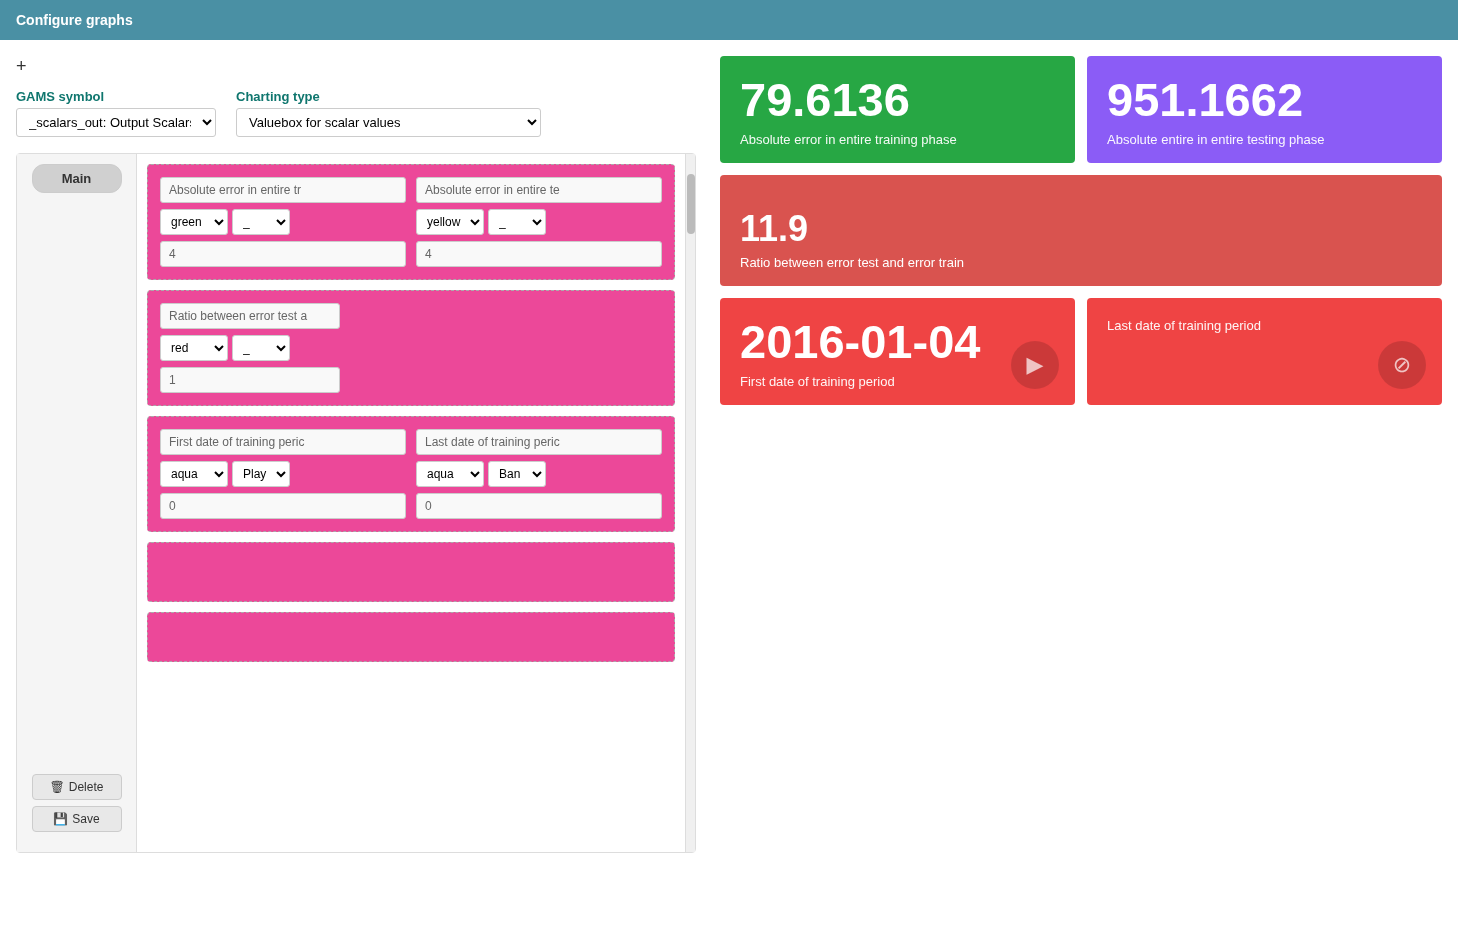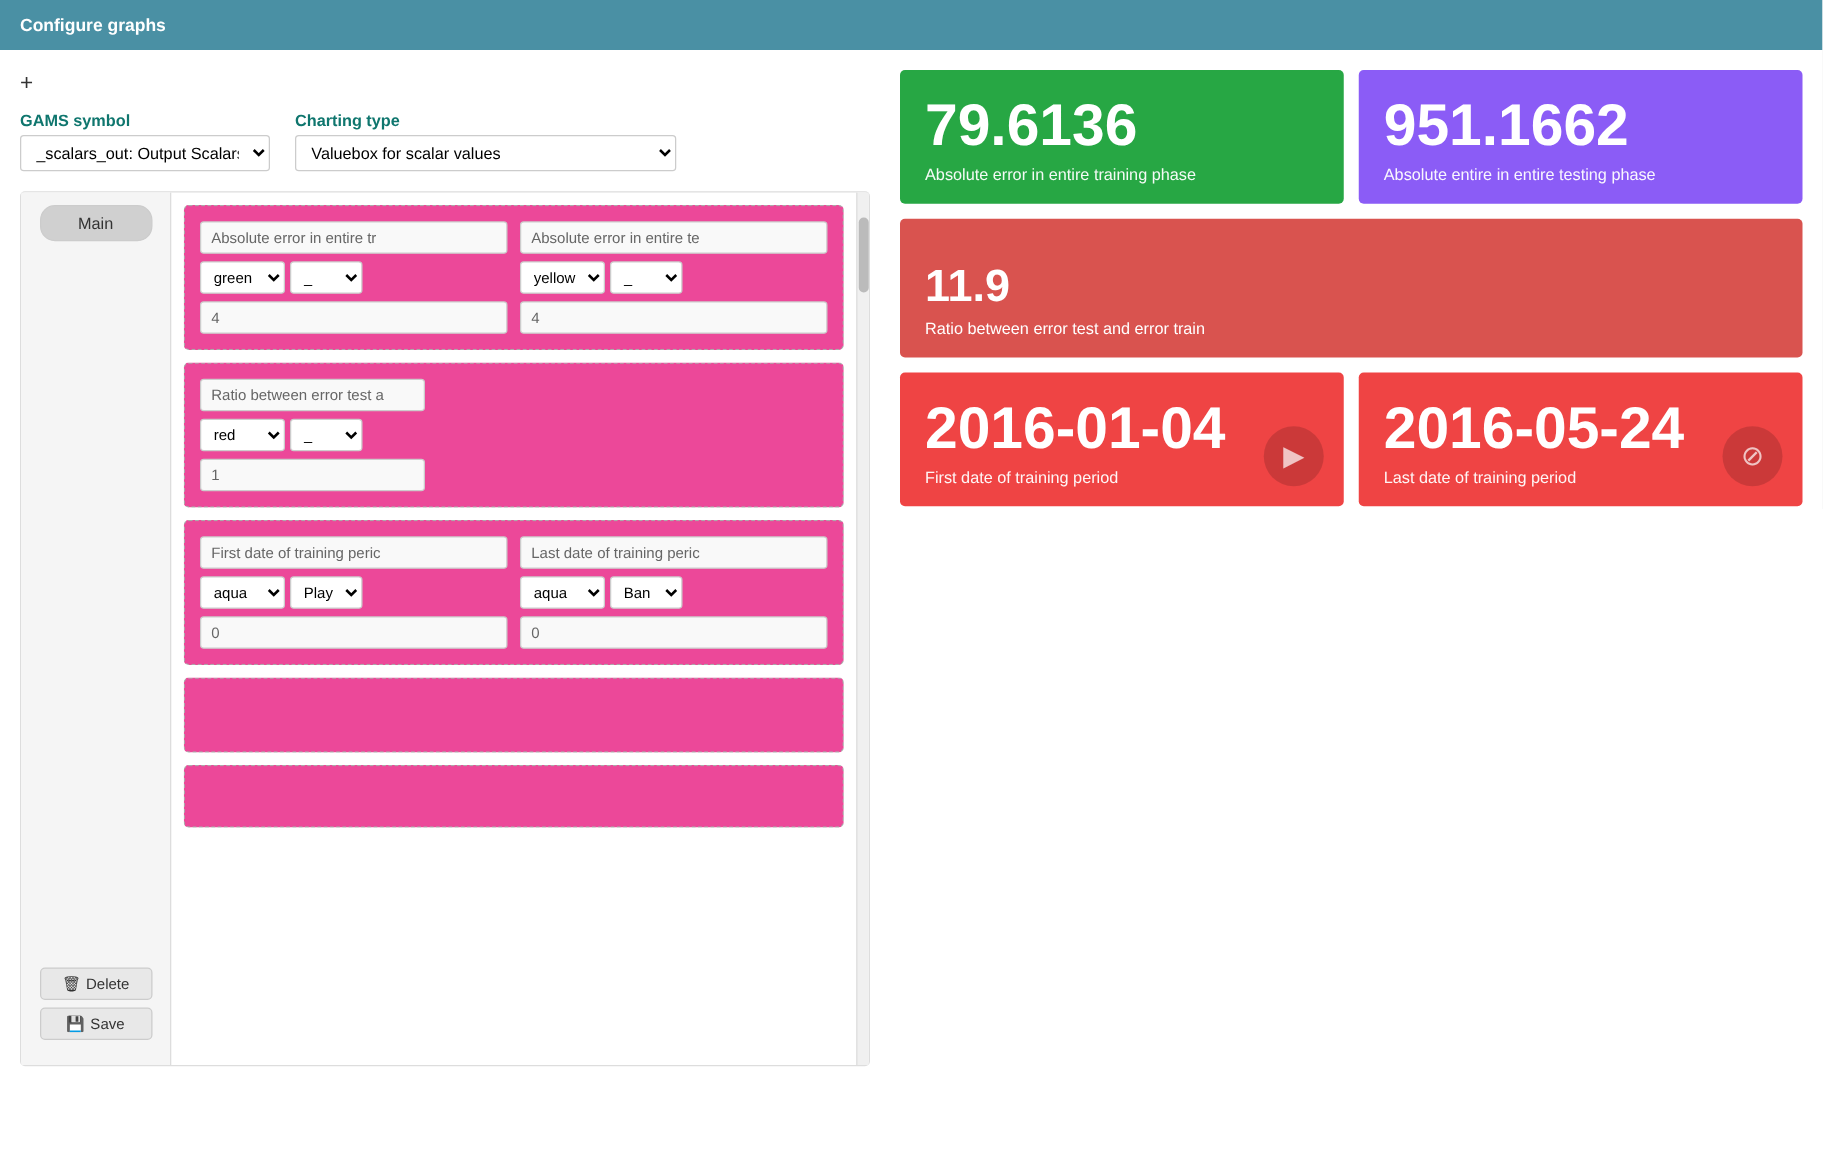--- a/index.html
+++ b/index.html
@@ -93,21 +93,21 @@
       padding: 6px 16px;
       cursor: pointer;
       font-size: 13px;
       color: #333;
       width: 90px;
       text-align: center;
     }
 
     .sidebar-btn.active {
       background: #d0d0d0;
-      font-weight: normal;
+      font-weight: bold;
     }
 
     .sidebar-actions {
       margin-top: auto;
       display: flex;
       flex-direction: column;
       gap: 6px;
       width: 100%;
       align-items: center;
       padding-bottom: 10px;
@@ -468,21 +468,20 @@
       </div>
     </div>
 
     <div class="valuebox-row">
       <div class="valuebox aqua">
         <div class="vb-value">2016-01-04</div>
         <div class="vb-label">First date of training period</div>
         <div class="vb-icon">▶</div>
       </div>
       <div class="valuebox aqua">
-        <div class="vb-value">2016-05-24</div>
         <div class="vb-label">Last date of training period</div>
         <div class="vb-icon">⊘</div>
       </div>
     </div>
 
   </div>
 
 </div>
 
 </body></html>

